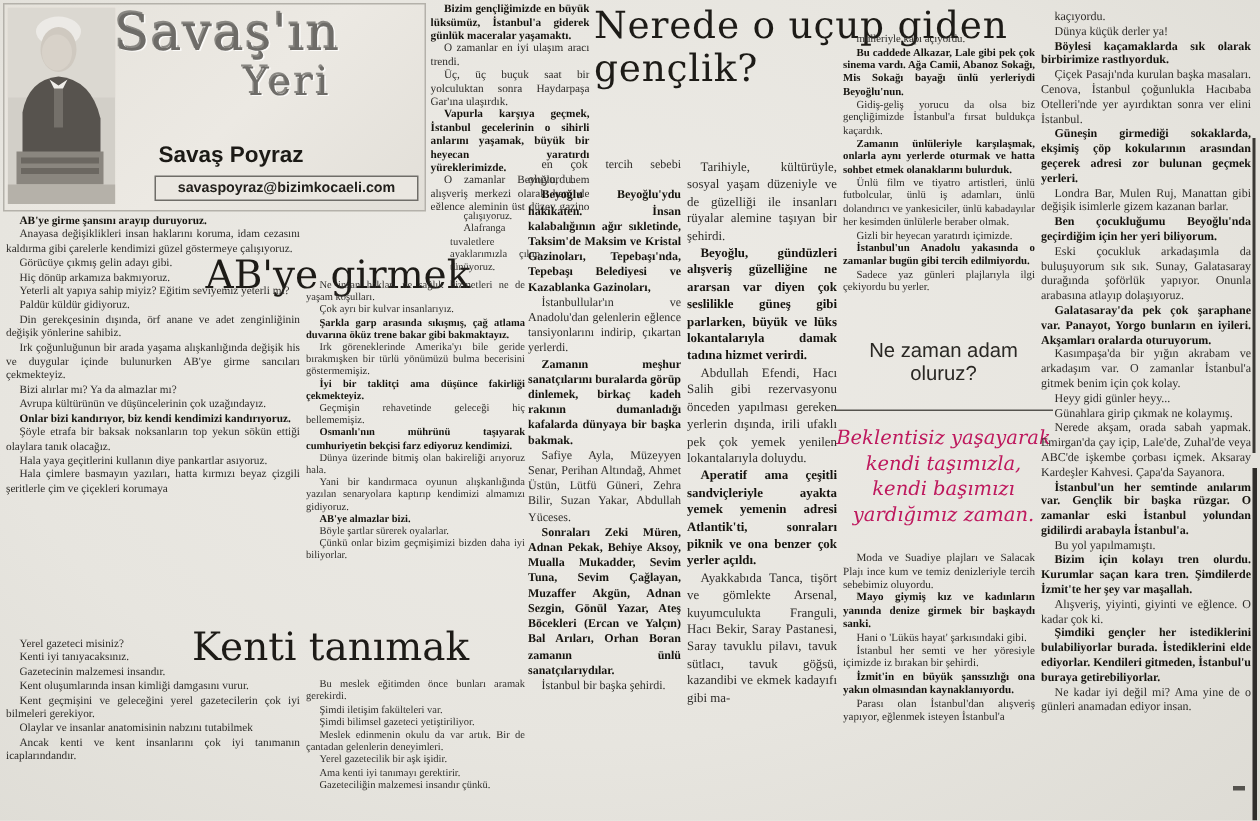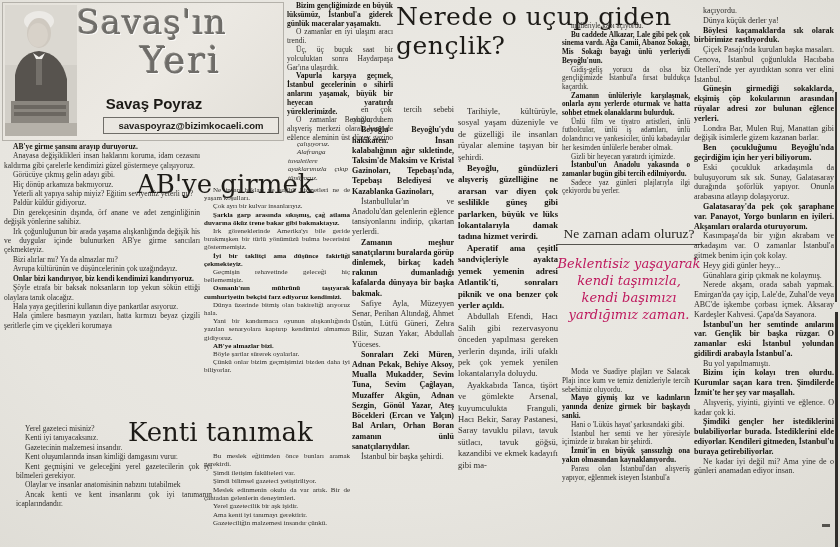--- a/index.html
+++ b/index.html
@@ -15,21 +15,21 @@
   .par.b{font-weight:bold;color:#16140f;}
 
   
   .masthead{left:2px;top:2px;width:280px;height:137px;border:1px solid #b4b1aa;
     background:linear-gradient(135deg,#e5e2db 0%,#ece9e3 55%,#e2dfd8 100%);}
   .photo{position:absolute;left:2px;top:2px;width:72px;height:131px;overflow:hidden;}
   .mast-title{position:absolute;left:70px;top:2px;width:154px;text-align:right;
     color:#6e6c68;text-shadow:1px 1px 0 #fbfaf8,-1px -1px 0 #8a8883;
     font-family:"DejaVu Serif",serif;line-height:1;}
   .mast-title .l1{font-size:34px;letter-spacing:1px;}
-  .mast-title .l2{font-size:37px;letter-spacing:2px;padding-right:6px;margin-top:3px;}
+  .mast-title .l2{font-size:26px;letter-spacing:2px;padding-right:6px;margin-top:3px;}
   .author{position:absolute;left:78px;top:92px;width:146px;text-align:center;
     font-family:"Liberation Sans",sans-serif;font-weight:bold;font-size:15px;color:#1c1a16;}
   .email{position:absolute;left:100px;top:114px;width:174px;height:15px;border:1px solid #6f6d68;
     font-family:"Liberation Sans",sans-serif;font-weight:bold;font-size:9.5px;line-height:15px;
     text-align:center;color:#22201c;background:#eae7e1;}
 
   
   .headline{font-family:"DejaVu Serif",serif;font-weight:normal;color:#1d1b17;margin:0;}
   .hl-right{left:396px;top:2px;width:350px;font-size:25px;letter-spacing:0.5px;}
   .hl-ab{left:137px;top:141px;font-size:26px;margin-top:28px;}
@@ -40,32 +40,32 @@
 
   
   .rcol1{left:352px;top:105px;width:102px;height:440px;font-size:8px;line-height:10.2px;}
   .rcol2{left:458px;top:106px;width:100px;height:440px;font-size:8.6px;line-height:11.4px;}
   .rcol3t{left:562px;top:22px;width:128px;height:202px;font-size:7.2px;line-height:8.7px;}
   .rcol3b{left:562px;top:368px;width:128px;height:178px;font-size:7.4px;line-height:8.8px;}
   .rcol4{left:694px;top:6px;width:140px;height:540px;font-size:8px;line-height:9.8px;}
 
   
   .pullquote{left:556px;top:226px;width:146px;height:138px;text-align:center;}
-  .pq-title{font-family:Liberation Serif, serif;font-size:13.5px;color:#2a2824;
-    border-bottom:1px solid #55534e;padding-bottom:2px;margin:0 0 10px 0;font-weight:normal;}
+  .pq-title{font-family:Liberation Sans, sans-serif;font-size:13.5px;color:#2a2824;
+    border-bottom:1px solid #55534e;padding-bottom:17px;margin:0 0 10px 0;font-weight:normal;}
   .pq-text{font-family:"DejaVu Serif",serif;font-style:italic;font-size:13px;line-height:17px;
     color:#be185d;white-space:pre-line;margin:0;}
 
   
   .lcol1{left:4px;top:142px;width:196px;height:280px;font-size:7.5px;line-height:9.4px;}
-  .lcol2top{left:288px;top:140px;width:60px;height:44px;font-size:7px;line-height:8.4px;font-style:italic;}
+  .lcol2top{left:300px;top:140px;width:60px;height:44px;font-size:7px;line-height:8.4px;}
   .lcol2{left:204px;top:186px;width:146px;height:256px;font-size:7px;line-height:8.2px;}
 
   
-  .ccol1{left:4px;top:424px;width:196px;height:121px;font-size:7.5px;line-height:9.4px;margin-left:12px;}
+  .ccol1{left:4px;top:424px;width:196px;height:121px;font-size:7.5px;line-height:9.4px;}
   .ccol2{left:204px;top:452px;width:146px;height:99px;font-size:7px;line-height:8.4px;}
 
   
   .scanline1{left:835px;top:92px;width:2px;height:210px;background:#3a3834;}
   .scanline2{left:835px;top:312px;width:3px;height:235px;background:#2f2d2a;}
   .scanmark{left:822px;top:524px;width:8px;height:3px;background:#55534e;}
 </style>
 </head>
 <body>
 
@@ -107,22 +107,22 @@
     <p class="par b">Beyoğlu Beyoğlu'ydu hakikaten. İnsan kalabalığının ağır sıkletinde, Taksim'de Maksim ve Kristal Gazinoları, Tepebaşı'nda, Tepebaşı Belediyesi ve Kazablanka Gazinoları,</p>
     <p class="par">İstanbullular'ın ve Anadolu'dan gelenlerin eğlence tansiyonlarını indirip, çıkartan yerlerdi.</p>
     <p class="par b">Zamanın meşhur sanatçılarını buralarda görüp dinlemek, birkaç kadeh rakının dumanladığı kafalarda dünyaya bir başka bakmak.</p>
     <p class="par">Safiye Ayla, Müzeyyen Senar, Perihan Altındağ, Ahmet Üstün, Lütfü Güneri, Zehra Bilir, Suzan Yakar, Abdullah Yüceses.</p>
     <p class="par b">Sonraları Zeki Müren, Adnan Pekak, Behiye Aksoy, Mualla Mukadder, Sevim Tuna, Sevim Çağlayan, Muzaffer Akgün, Adnan Sezgin, Gönül Yazar, Ateş Böcekleri (Ercan ve Yalçın) Bal Arıları, Orhan Boran zamanın ünlü sanatçılarıydılar.</p>
     <p class="par">İstanbul bir başka şehirdi.</p>
   </div>
 <div class="abs rcol2 col">
     <p class="par">Tarihiyle, kültürüyle, sosyal yaşam düzeniyle ve de güzelliği ile insanları rüyalar alemine taşıyan bir şehirdi.</p>
     <p class="par b">Beyoğlu, gündüzleri alışveriş güzelliğine ne ararsan var diyen çok seslilikle güneş gibi parlarken, büyük ve lüks lokantalarıyla damak tadına hizmet verirdi.</p>
+    <p class="par">Abdullah Efendi, Hacı Salih gibi rezervasyonu önceden yapılması gereken yerlerin dışında, irili ufaklı pek çok yemek yenilen lokantalarıyla doluydu.</p>
     <p class="par b">Aperatif ama çeşitli sandviçleriyle ayakta yemek yemenin adresi Atlantik'ti, sonraları piknik ve ona benzer çok yerler açıldı.</p>
-    <p class="par">Abdullah Efendi, Hacı Salih gibi rezervasyonu önceden yapılması gereken yerlerin dışında, irili ufaklı pek çok yemek yenilen lokantalarıyla doluydu.</p>
     <p class="par">Ayakkabıda Tanca, tişört ve gömlekte Arsenal, kuyumculukta Franguli, Hacı Bekir, Saray Pastanesi, Saray tavuklu pilavı, tavuk sütlacı, tavuk göğsü, kazandibi ve ekmek kadayıfı gibi ma-</p>
   </div>
 <div class="abs rcol3t col">
     <p class="par">mulleriyle kapı açıyordu.</p>
     <p class="par b">Bu caddede Alkazar, Lale gibi pek çok sinema vardı. Ağa Camii, Abanoz Sokağı, Mis Sokağı bayağı ünlü yerleriydi Beyoğlu'nun.</p>
     <p class="par">Gidiş-geliş yorucu da olsa biz gençliğimizde İstanbul'a fırsat buldukça kaçardık.</p>
     <p class="par b">Zamanın ünlüleriyle karşılaşmak, onlarla aynı yerlerde oturmak ve hatta sohbet etmek olanaklarını bulurduk.</p>
     <p class="par">Ünlü film ve tiyatro artistleri, ünlü futbolcular, ünlü iş adamları, ünlü dolandırıcı ve yankesiciler, ünlü kabadayılar her kesimden ünlülerle beraber olmak.</p>
     <p class="par">Gizli bir heyecan yaratırdı içimizde.</p>
     <p class="par b">İstanbul'un Anadolu yakasında o zamanlar bugün gibi tercih edilmiyordu.</p>
@@ -143,21 +143,21 @@
     <p class="par">Hani o 'Lüküs hayat' şarkısındaki gibi.</p>
     <p class="par">İstanbul her semti ve her yöresiyle içimizde iz bırakan bir şehirdi.</p>
     <p class="par b">İzmit'in en büyük şanssızlığı ona yakın olmasından kaynaklanıyordu.</p>
     <p class="par">Parası olan İstanbul'dan alışveriş yapıyor, eğlenmek isteyen İstanbul'a</p>
   </div>
 <div class="abs rcol4 col">
     <p class="par">kaçıyordu.</p>
     <p class="par">Dünya küçük derler ya!</p>
     <p class="par b">Böylesi kaçamaklarda sık olarak birbirimize rastlıyorduk.</p>
     <p class="par">Çiçek Pasajı'nda kurulan başka masaları. Cenova, İstanbul çoğunlukla Hacıbaba Otelleri'nde yer ayırdıktan sonra ver elini İstanbul.</p>
-    <p class="par b">Güneşin girmediği sokaklarda, ekşimiş çöp kokularının arasından rüyalar adresi zor bulunan eğlence yerleri.</p>
+    <p class="par b">Güneşin girmediği sokaklarda, ekşimiş çöp kokularının arasından geçerek adresi zor bulunan geçmek yerleri.</p>
     <p class="par">Londra Bar, Mulen Ruj, Manattan gibi değişik isimlerle gizem kazanan barlar.</p>
     <p class="par b">Ben çocukluğumu Beyoğlu'nda geçirdiğim için her yeri biliyorum.</p>
     <p class="par">Eski çocukluk arkadaşımla da buluşuyorum sık sık. Sunay, Galatasaray durağında şoförlük yapıyor. Onunla arabasına atlayıp dolaşıyoruz.</p>
     <p class="par b">Galatasaray'da pek çok şaraphane var. Panayot, Yorgo bunların en iyileri. Akşamları oralarda oturuyorum.</p>
     <p class="par">Kasımpaşa'da bir yığın akrabam ve arkadaşım var. O zamanlar İstanbul'a gitmek benim için çok kolay.</p>
     <p class="par">Heyy gidi günler heyy...</p>
     <p class="par">Günahlara girip çıkmak ne kolaymış.</p>
     <p class="par">Nerede akşam, orada sabah yapmak. Emirgan'da çay içip, Lale'de, Zuhal'de veya ABC'de işkembe çorbası içmek. Aksaray Kardeşler Kahvesi. Çapa'da Sayanora.</p>
     <p class="par b">İstanbul'un her semtinde anılarım var. Gençlik bir başka rüzgar. O zamanlar eski İstanbul yolundan gidilirdi arabayla İstanbul'a.</p>
     <p class="par">Bu yol yapılmamıştı.</p>

